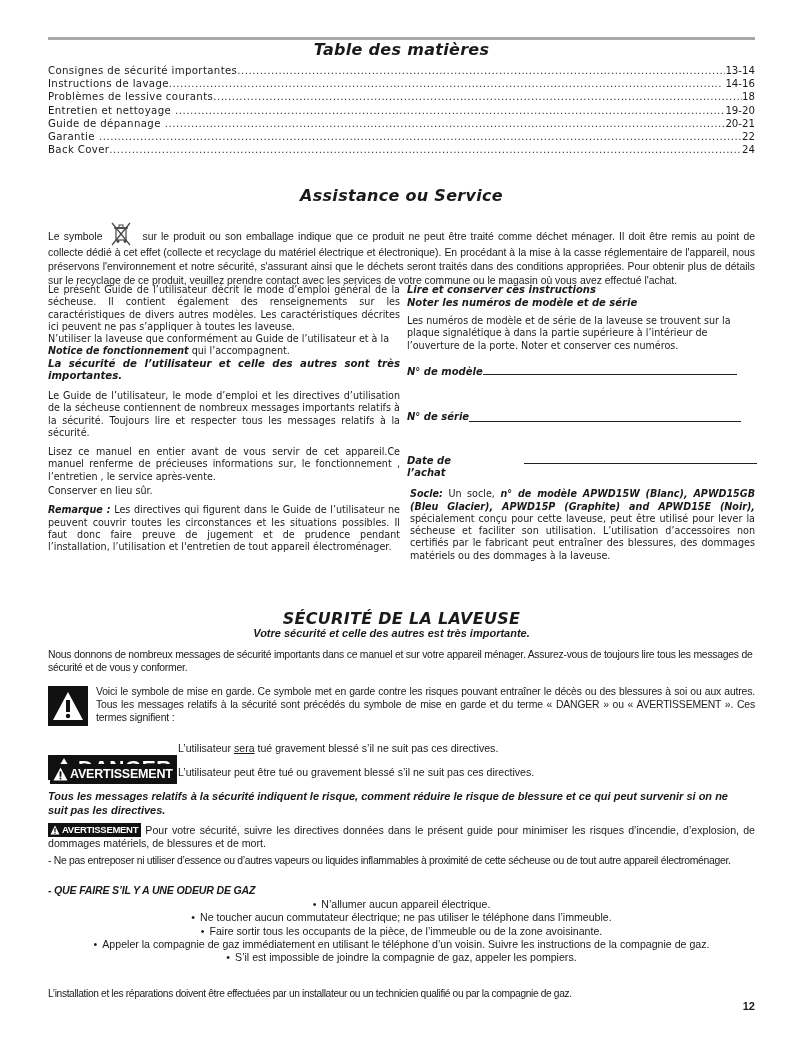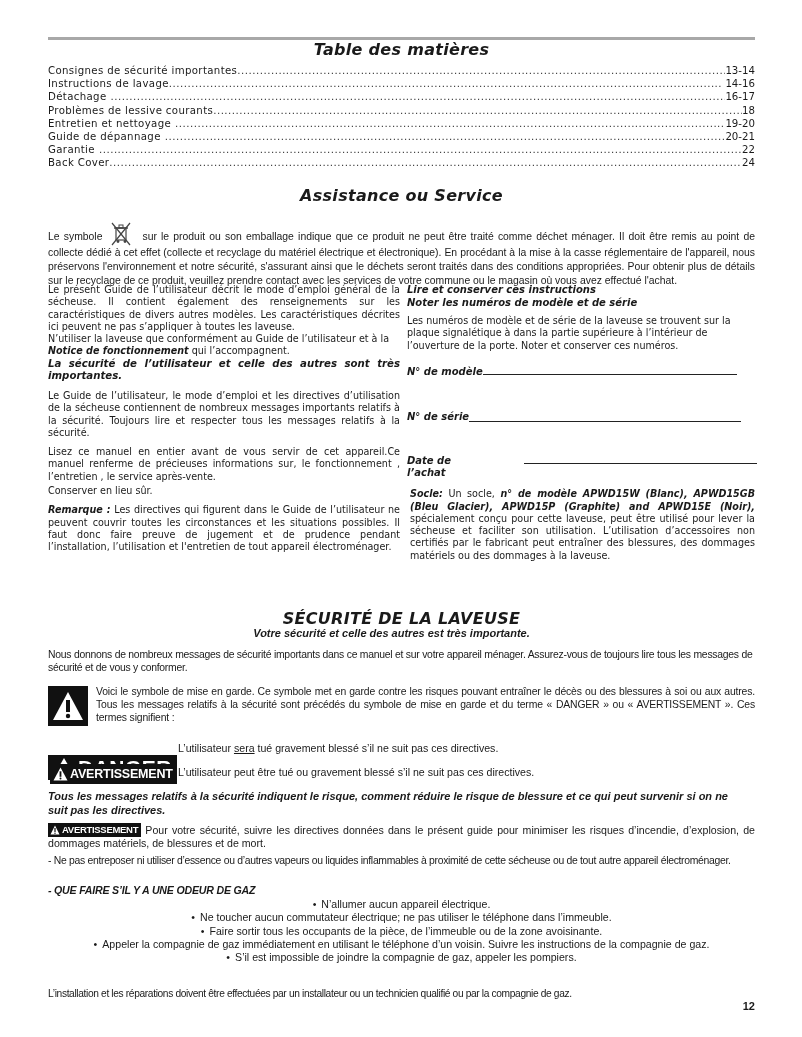--- a/index.html
+++ b/index.html
@@ -52,25 +52,20 @@
 <div class="toc">
   <div class="toc-row">
       <span class="label">Consignes de sécurité importantes</span>
       <span class="dots"></span>
       <span class="page-ref">13-14</span>
     </div>
   <div class="toc-row">
       <span class="label">Instructions de lavage</span>
       <span class="dots"></span>
       <span class="page-ref" style="margin-left:4px">14-16</span>
-    </div>
-  <div class="toc-row">
-      <span class="label">Détachage</span>
-      <span class="dots" style="margin-left:4px"></span>
-      <span class="page-ref">16-17</span>
     </div>
   <div class="toc-row">
       <span class="label">Problèmes de lessive courants</span>
       <span class="dots"></span>
       <span class="page-ref">18</span>
     </div>
   <div class="toc-row">
       <span class="label">Entretien et nettoyage</span>
       <span class="dots" style="margin-left:4px"></span>
       <span class="page-ref">19-20</span>

